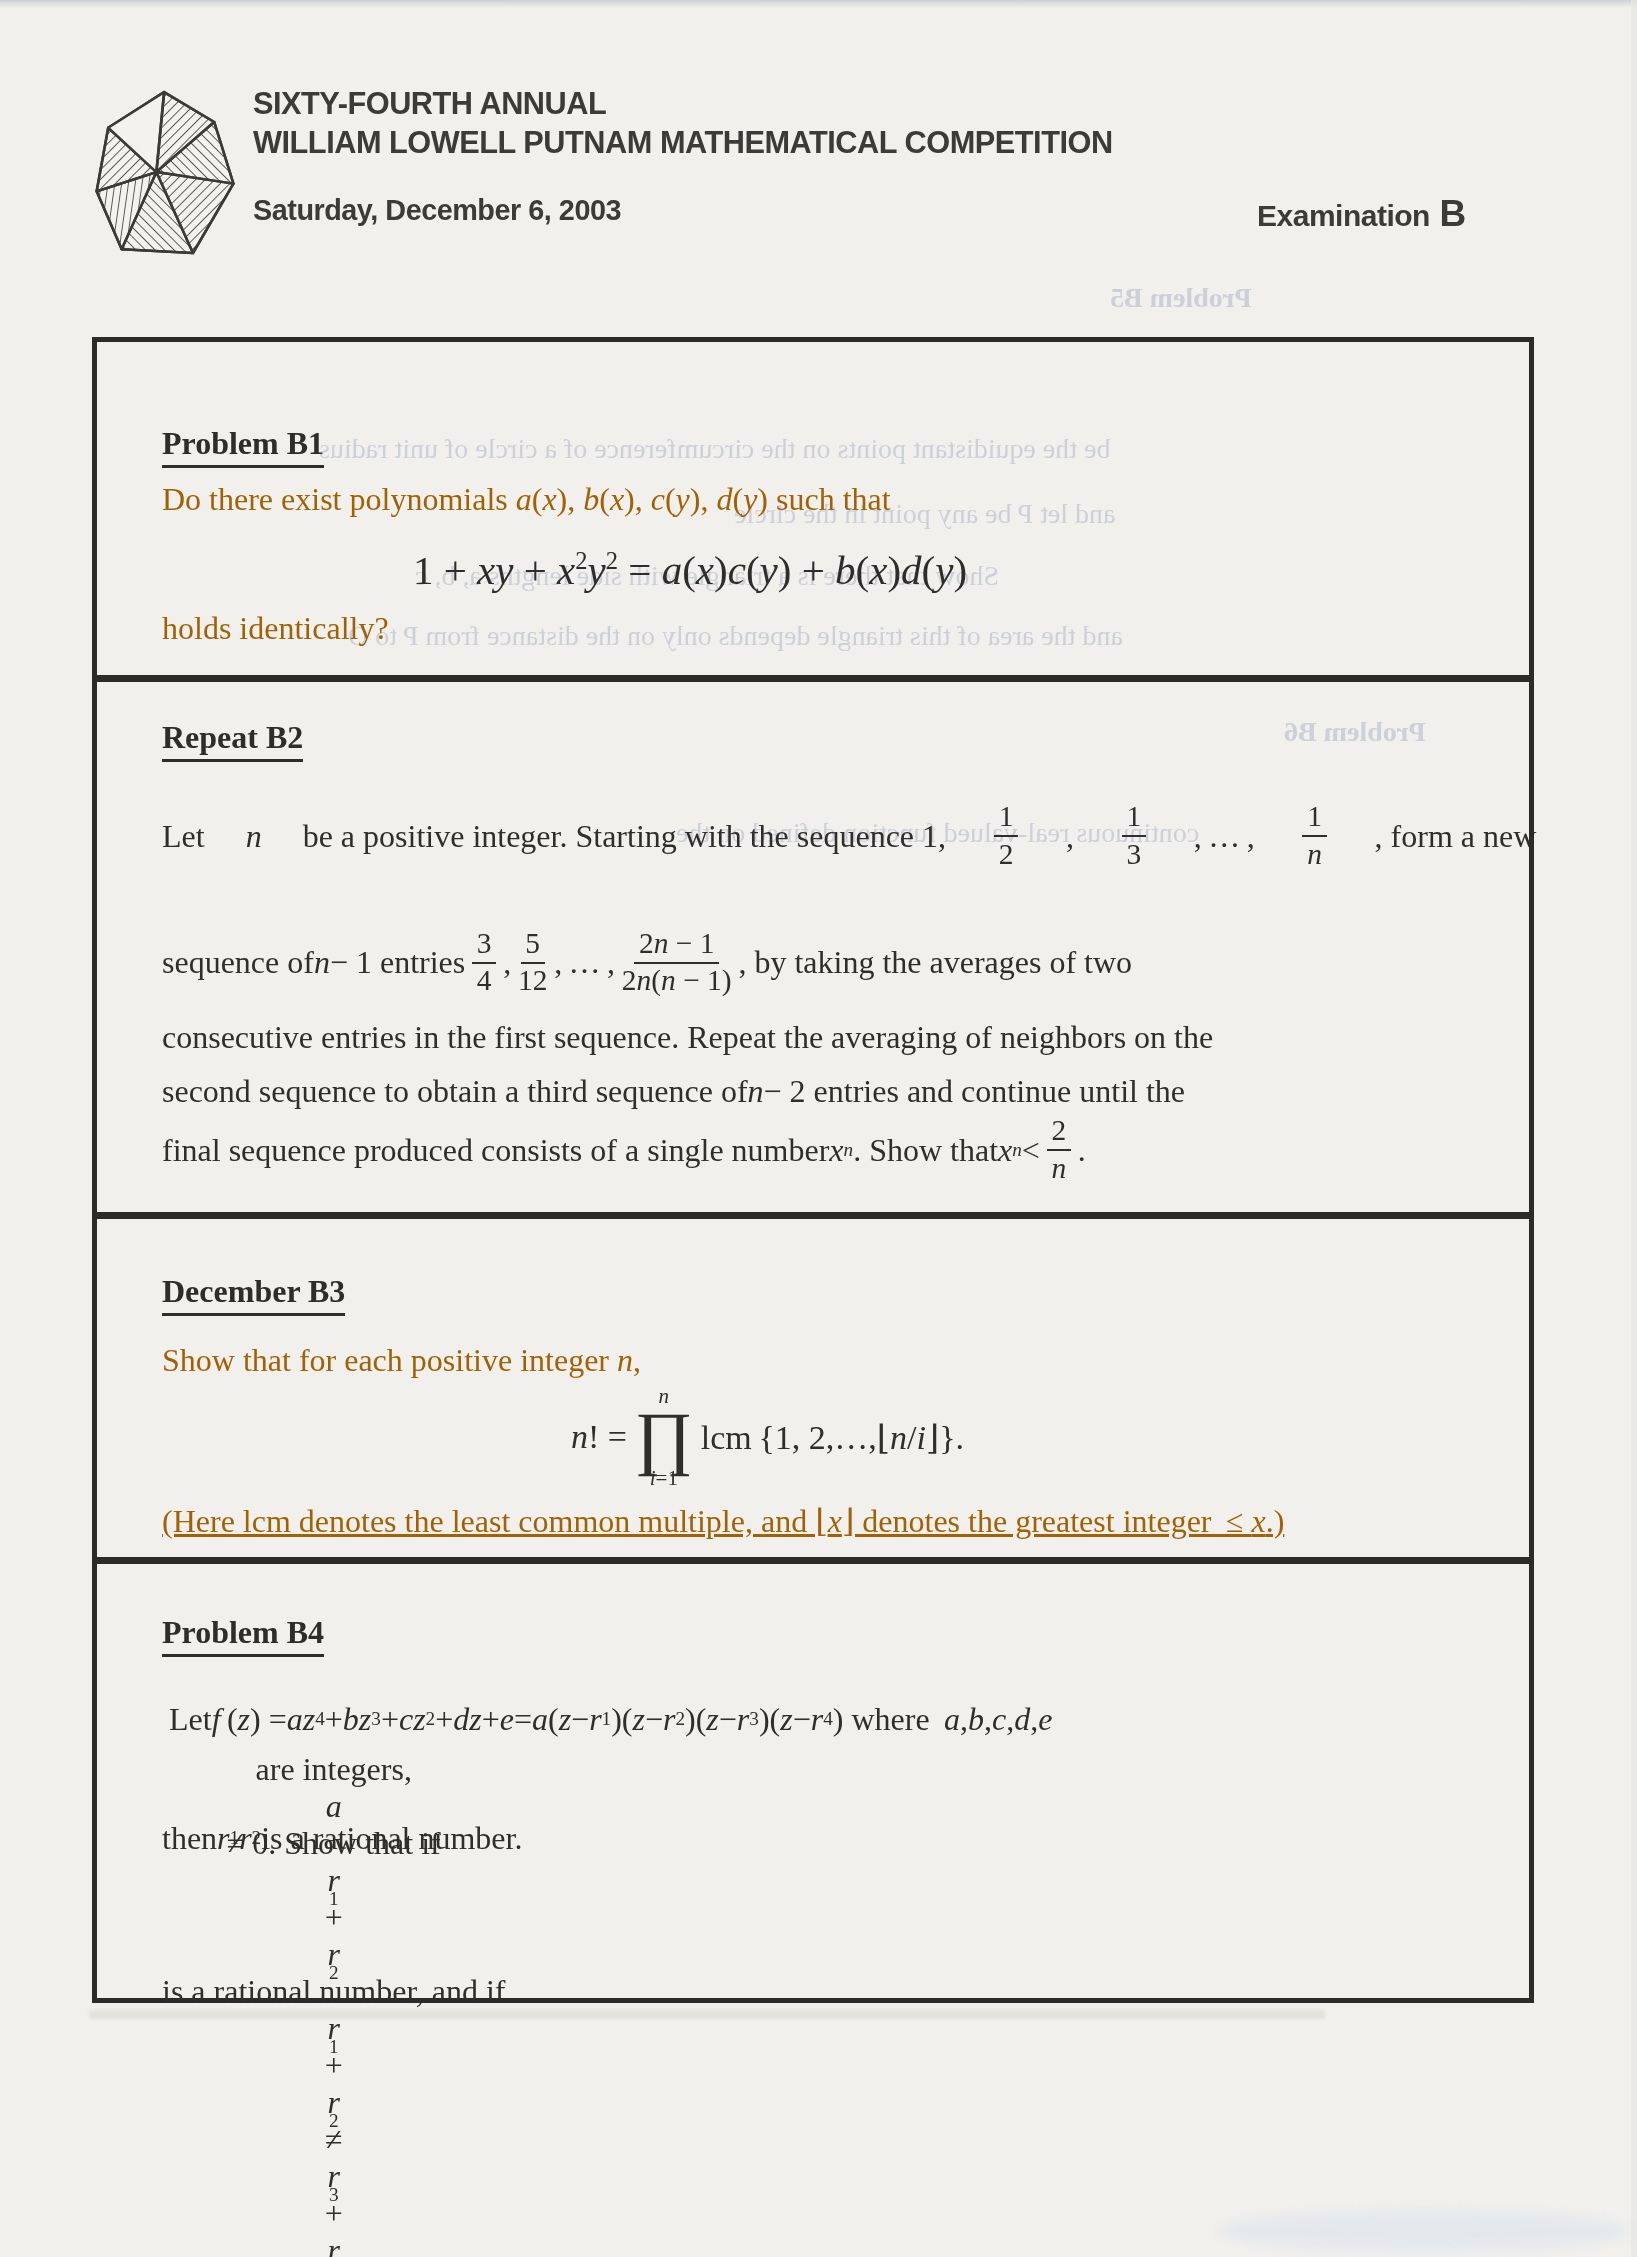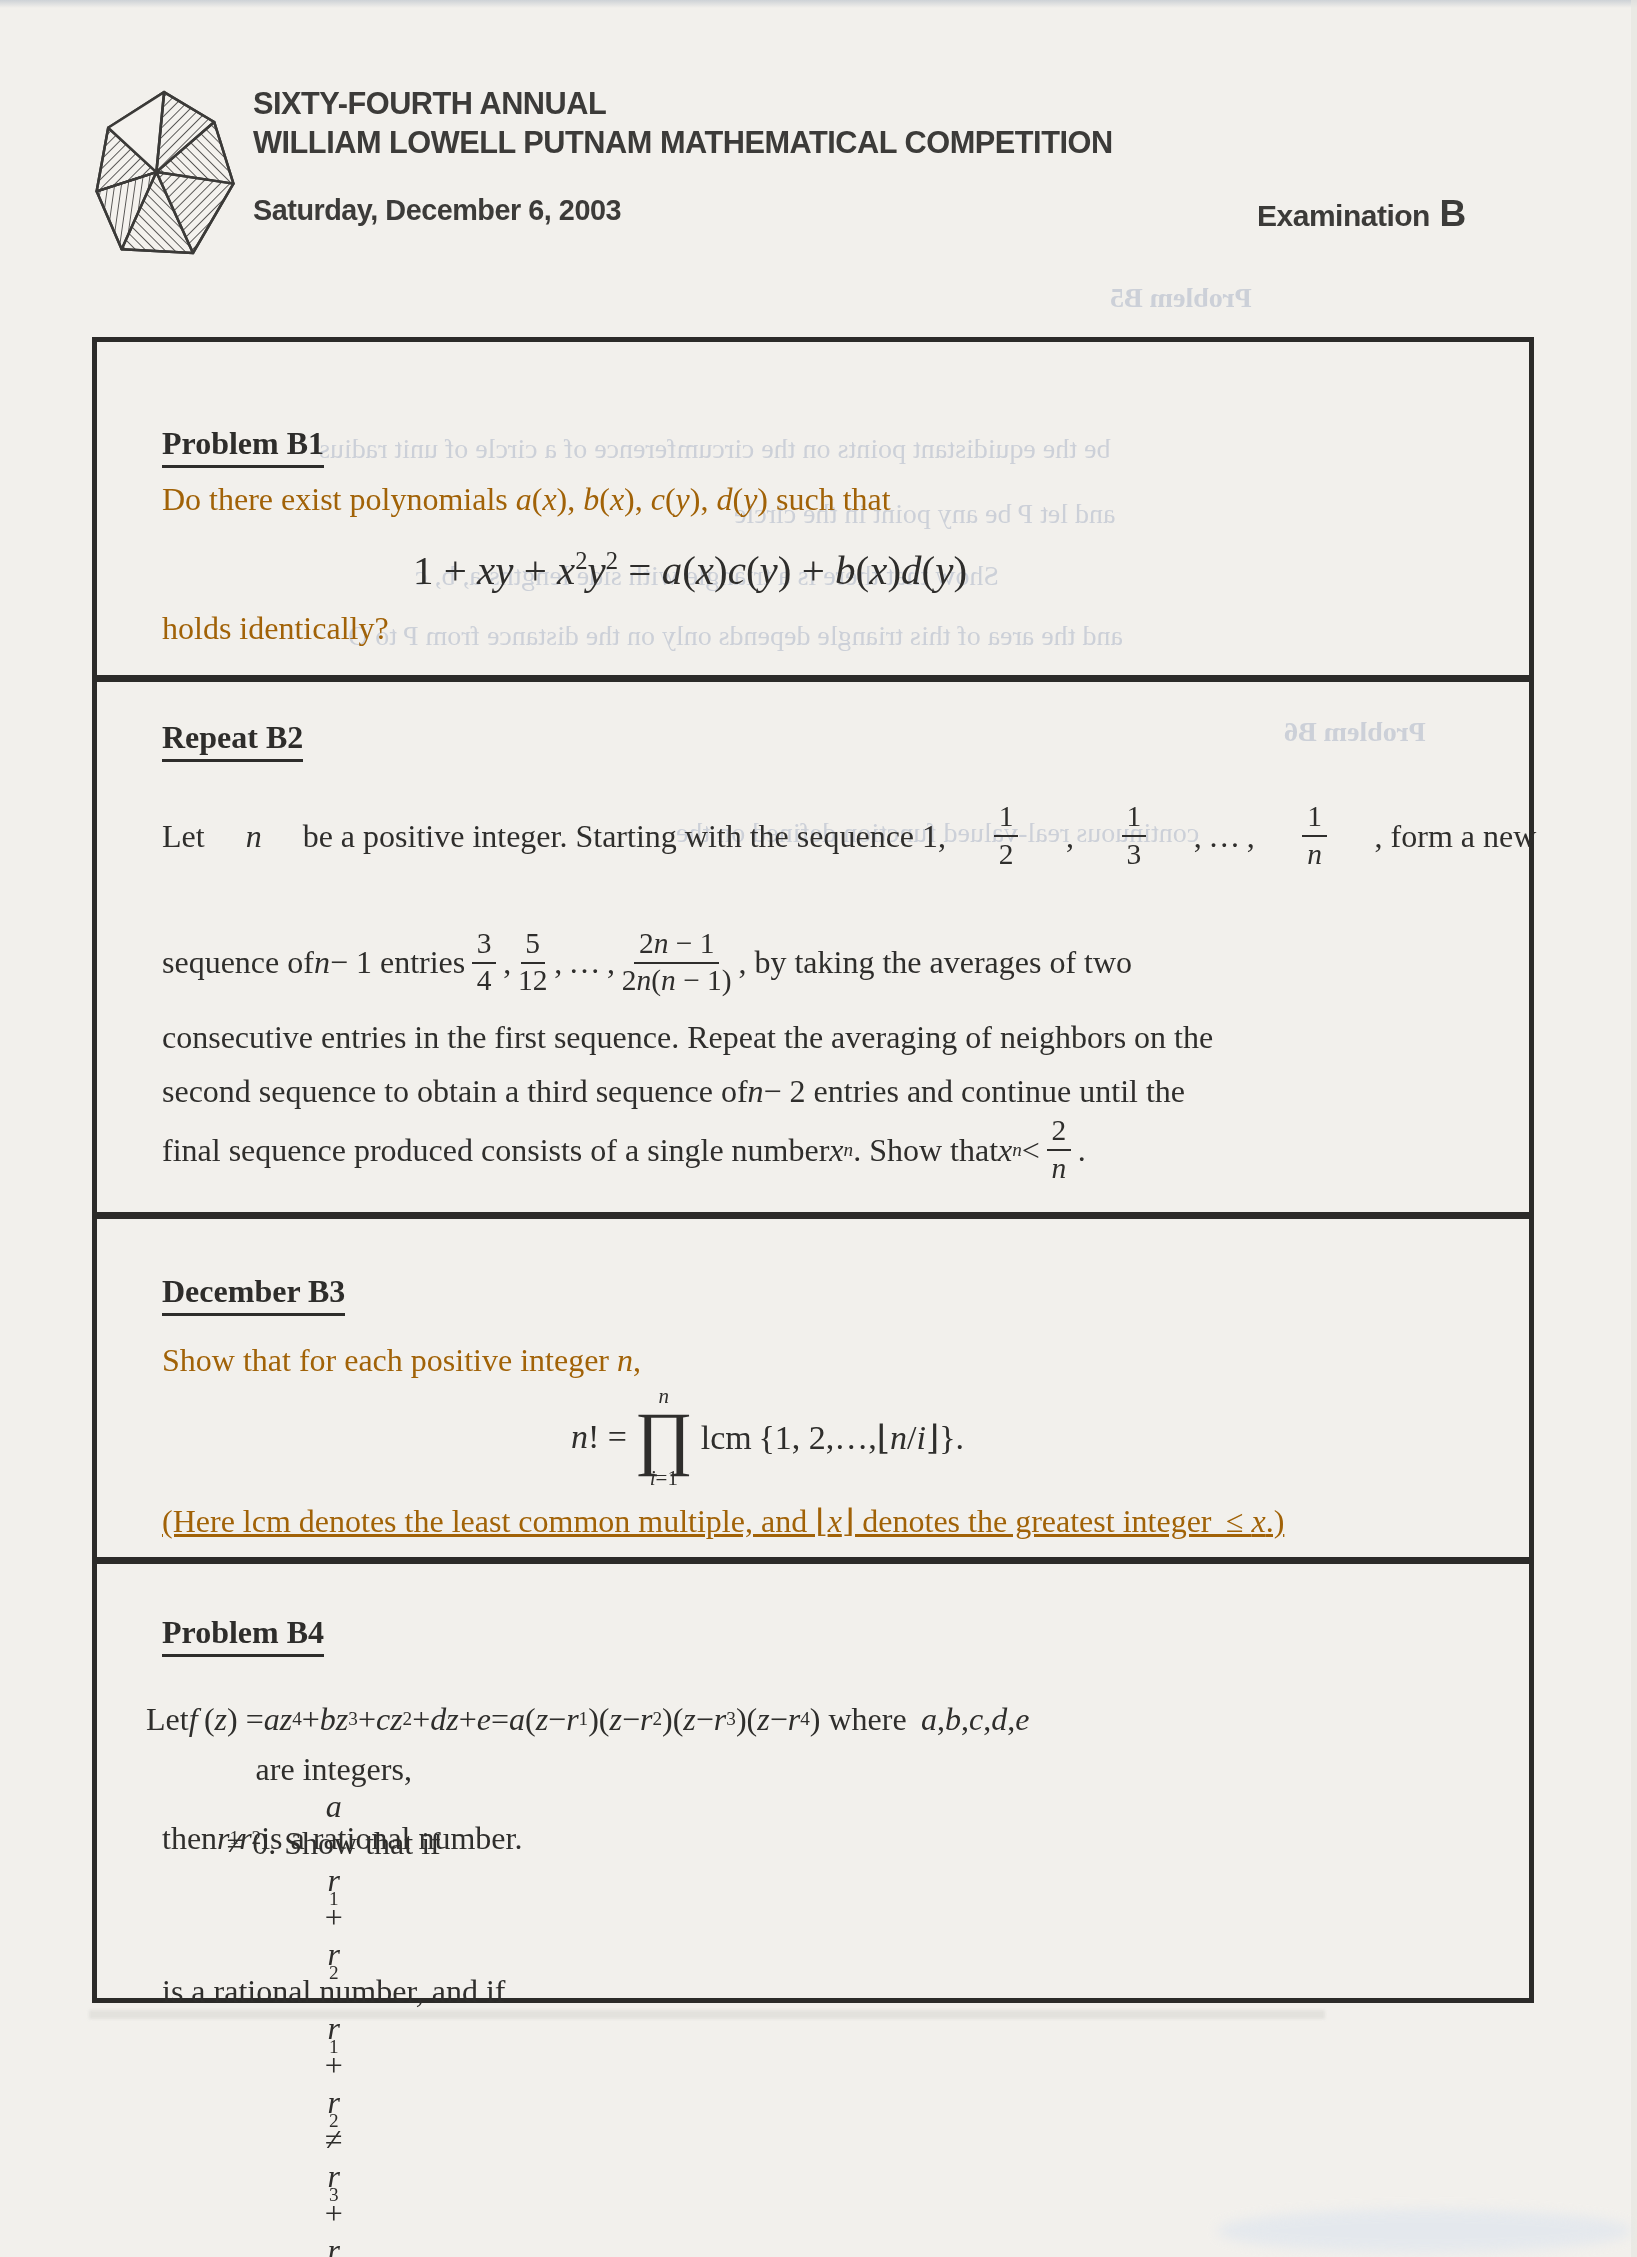--- a/index.html
+++ b/index.html
@@ -146,16 +146,16 @@
   <span class="prod">
     <span class="pl"><i>n</i></span>
     <span class="ps">∏</span>
     <span class="pl"><i>i</i>=1</span>
   </span>
   <span>lcm {1, 2,…,⌊<i>n</i>/<i>i</i>⌋}.</span>
 </div>
 <div class="abs body-text" style="left:162px;top:1502px;text-decoration:underline;">(Here lcm denotes the least common multiple, and ⌊<i>x</i>⌋ denotes the greatest integer  ≤ <i>x</i>.)</div>
 
 <div class="abs prob-heading" style="left:162px;top:1614px;"><span>Problem B4</span></div>
-<div class="abs math-line" style="left:146px;top:1692px;height:54px;font-family:Liberation Serif, serif;">Let <i>f</i> (<i>z</i>) = <i>az</i><sup>4</sup> + <i>bz</i><sup>3</sup> + <i>cz</i><sup>2</sup> + <i>dz</i> + <i>e</i> = <i>a</i>(<i>z</i> − <i>r</i><sub>1</sub>)(<i>z</i> − <i>r</i><sub>2</sub>)(<i>z</i> − <i>r</i><sub>3</sub>)(<i>z</i> − <i>r</i><sub>4</sub>) where  <i>a</i>,<i>b</i>,<i>c</i>,<i>d</i>,<i>e</i></div>
+<div class="abs math-line" style="left:169px;top:1692px;height:54px;font-family:Liberation Serif, serif;">Let <i>f</i> (<i>z</i>) = <i>az</i><sup>4</sup> + <i>bz</i><sup>3</sup> + <i>cz</i><sup>2</sup> + <i>dz</i> + <i>e</i> = <i>a</i>(<i>z</i> − <i>r</i><sub>1</sub>)(<i>z</i> − <i>r</i><sub>2</sub>)(<i>z</i> − <i>r</i><sub>3</sub>)(<i>z</i> − <i>r</i><sub>4</sub>) where  <i>a</i>,<i>b</i>,<i>c</i>,<i>d</i>,<i>e</i></div>
 <div class="abs math-line" style="left:162px;top:1751px;height:54px;flex-direction:column;">are integers, <i>a</i> ≠ 0. Show that if <i>r</i><sub>1</sub> + <i>r</i><sub>2</sub> is a rational number, and if <i>r</i><sub>1</sub> + <i>r</i><sub>2</sub> ≠ <i>r</i><sub>3</sub> + <i>r</i><sub>4</sub>,</div>
 <div class="abs math-line" style="left:162px;top:1811px;height:54px;">then <i>r</i><sub>1</sub><i>r</i><sub>2</sub> is a rational number.</div>
 
 
 </body></html>

